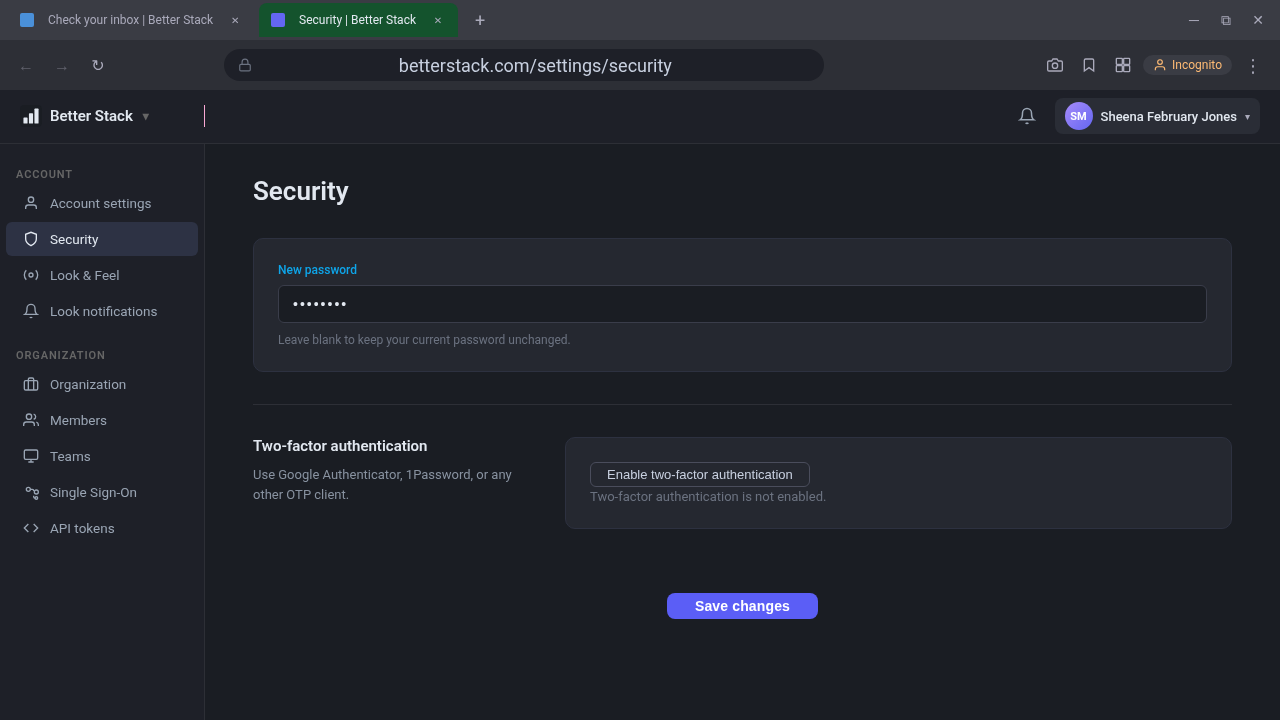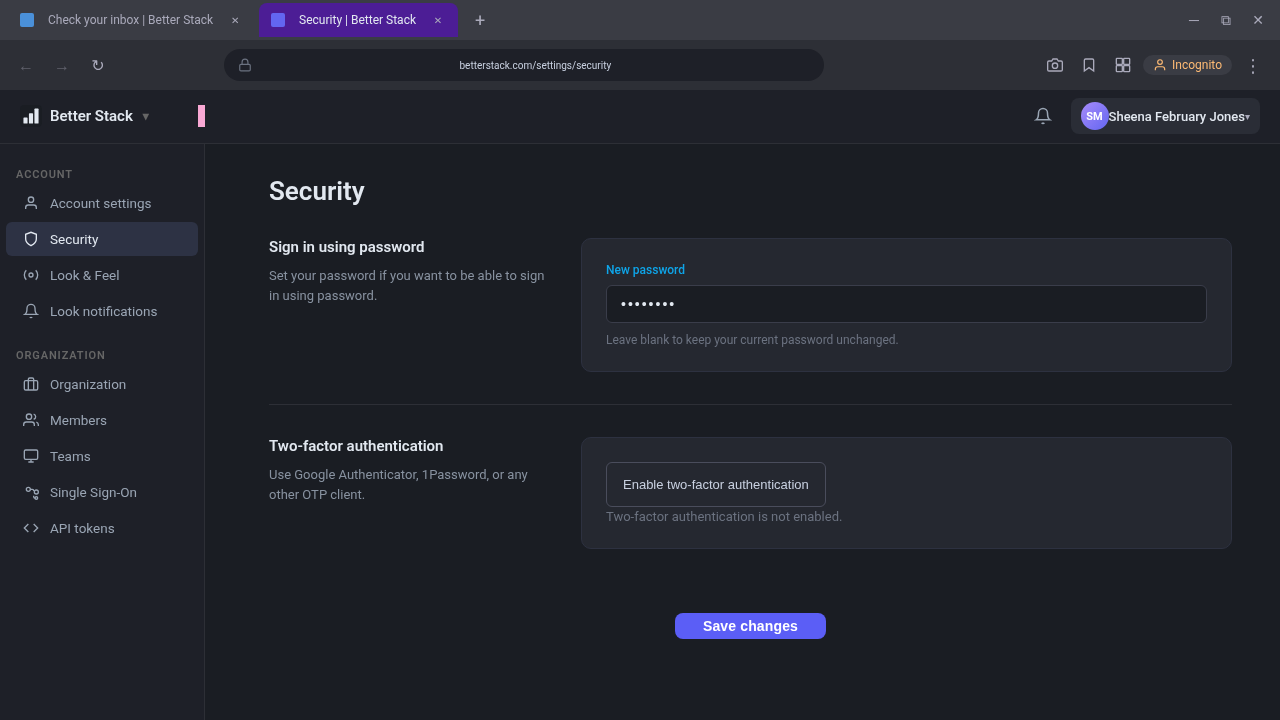--- a/index.html
+++ b/index.html
@@ -35,21 +35,21 @@
       font-size: 12px;
       color: #aab;
       background: transparent;
       height: 34px;
       cursor: pointer;
     }
     .tab.inactive {
       background: transparent;
     }
     .tab.active {
-      background: #4c1d95;
+      background: #14532d;
       color: #e2e8f0;
     }
     .tab-favicon {
       width: 14px;
       height: 14px;
       background: #6366f1;
       border-radius: 2px;
       display: inline-block;
       flex-shrink: 0;
     }
@@ -120,21 +120,21 @@
       border-radius: 20px;
       height: 32px;
       display: flex;
       align-items: center;
       padding: 0 14px;
       gap: 8px;
       max-width: 600px;
       margin: 0 auto;
     }
     .address-text {
-      font-size: 10px;
+      font-size: 18px;
       color: #c8d0e0;
       flex: 1;
       text-align: center;
     }
     .toolbar-icons {
       margin-left: auto;
       display: flex;
       align-items: center;
       gap: 6px;
     }
@@ -165,21 +165,20 @@
       padding: 4px 6px;
       border-radius: 4px;
       color: #aab;
     }
 
     
     .app-layout {
       display: flex;
       height: calc(720px - 90px - 28px);
       background: #1a1d23;
-      gap: 16px;
     }
 
     
     .sidebar {
       width: 205px;
       background: #1e2028;
       padding: 16px 0;
       flex-shrink: 0;
       border-right: 1px solid #2d2f36;
       display: flex;
@@ -289,21 +288,21 @@
       font-size: 12px;
       color: #6b7280;
       margin-top: 10px;
     }
 
     
     .enable-2fa-btn {
       background: transparent;
       border: 1px solid #4a4d5c;
       border-radius: 6px;
-      padding: 14px 16px;
+      padding: 4px 16px;
       color: #c8d0e0;
       font-size: 13px;
       cursor: pointer;
       font-weight: 500;
     }
     .tfa-status {
       font-size: 13px;
       color: #6b7280;
       margin-top: 2px;
     }
@@ -337,21 +336,21 @@
       gap: 12px;
     }
     .header-logo {
       display: flex;
       align-items: center;
       gap: 8px;
       font-weight: 600;
       font-size: 15px;
       color: #e2e8f0;
       width: 185px;
-      border-right: 7px solid #f9a8d4;
+      border-right: 1px solid #f9a8d4;
       padding-right: 16px;
     }
     .header-right {
       margin-left: auto;
       display: flex;
       align-items: center;
       gap: 12px;
     }
     .notification-btn {
       width: 32px;
@@ -360,20 +359,21 @@
       align-items: center;
       justify-content: center;
       border-radius: 6px;
       cursor: pointer;
       color: #aab;
       font-size: 16px;
     }
     .user-menu {
       display: flex;
       align-items: center;
+      gap: 8px;
       padding: 4px 10px;
       border-radius: 8px;
       cursor: pointer;
       background: #2a2d36;
     }
     .avatar {
       width: 28px;
       height: 28px;
       border-radius: 50%;
       background: linear-gradient(135deg, #a78bfa, #6366f1);
@@ -600,24 +600,20 @@
           </svg>
         </span>
         <span class="sidebar-item-label">API tokens</span>
       </div>
     </div>
 
     <div class="main-content">
       <h1 class="page-title">Security</h1>
 
       <div class="settings-section">
-        <div class="section-info">
-          <div class="section-title">Sign in using password</div>
-          <div class="section-desc">Set your password if you want to be able to sign in using password.</div>
-        </div>
         <div class="section-card">
           <div class="field-label">New password</div>
           <input type="password" class="password-input" value="••••••••" style="">
           <div class="field-hint">Leave blank to keep your current password unchanged.</div>
         </div>
       </div>
 
       <div class="settings-section" style="border-bottom:none;">
         <div class="section-info">
           <div class="section-title">Two-factor authentication</div>

